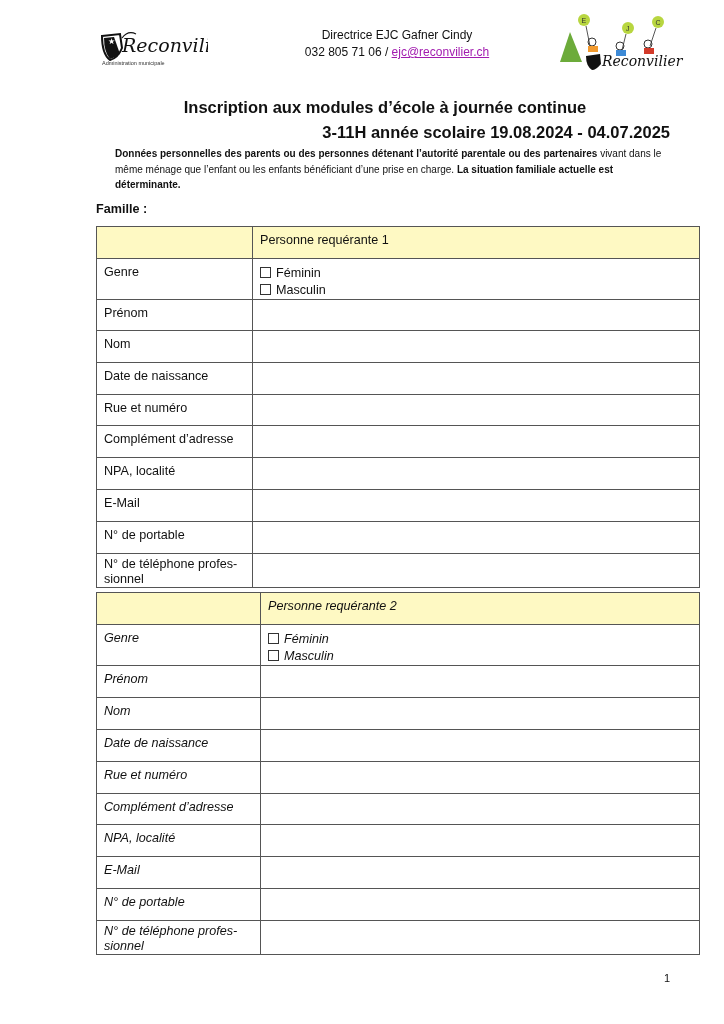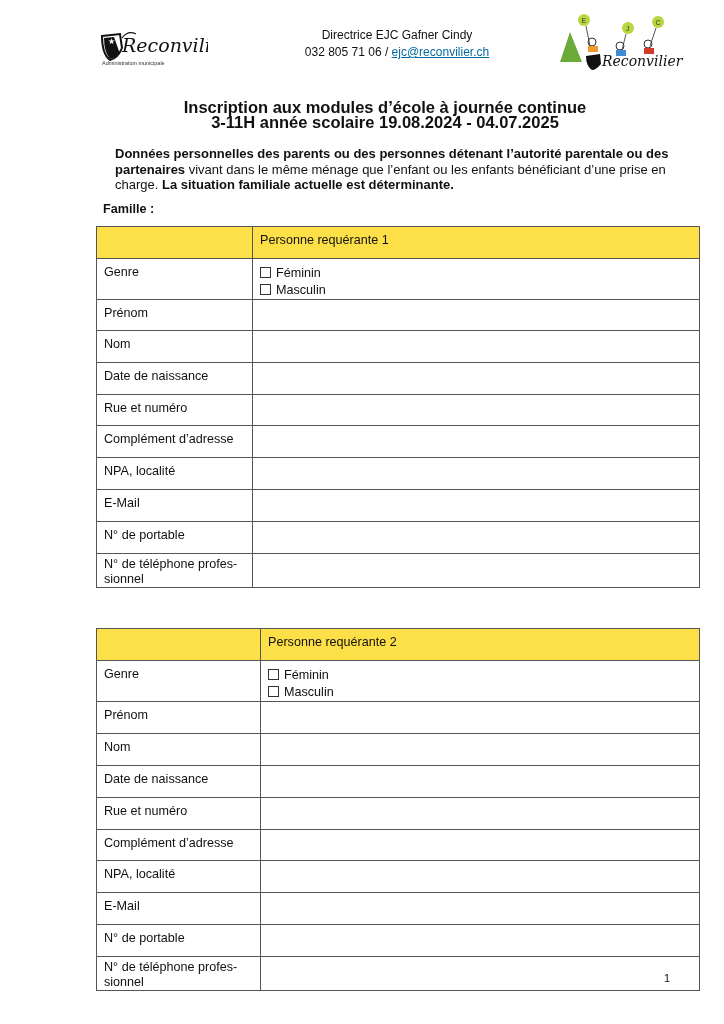--- a/index.html
+++ b/index.html
@@ -1,32 +1,32 @@
 <!DOCTYPE html>
 <html><head>
 <meta charset="utf-8">
 <style>
   html, body { margin:0; padding:0; background:#fff; }
   body { width:724px; height:1024px; position:relative; overflow:hidden;
          font-family:"Liberation Sans", sans-serif; color:#111; }
   .abs { position:absolute; }
   .hdr-contact { left:252px; top:27px; width:290px; text-align:center; font-size:12px; line-height:17px; }
-  .hdr-contact a { color:#0369a1; text-decoration:underline; }
+  .hdr-contact a { color:#a21caf; text-decoration:underline; }
   .logo-left { left:98px; top:28px; width:110px; height:42px; }
   .logo-left .sub { position:absolute; left:4px; top:32px; font-size:5.5px; color:#333; white-space:nowrap; }
   .logo-right { left:556px; top:12px; width:150px; height:58px; }
   .title { left:100px; width:570px; text-align:center; font-weight:bold; font-size:16.5px;margin-top:16px; }
   .t1 { top:82px; }
-  .t2 { top:97px; }
-  .intro { left:115px; top:146px; width:560px; font-size:13px; line-height:15.5px; }
+  .t2 { top:107px;text-align:right; }
+  .intro { left:115px; top:146px; width:560px; font-size:10px; line-height:15.5px; }
   .intro b { font-weight:bold; }
-  .famille { left:103px; top:202px; font-size:12.6px; font-weight:bold; }
+  .famille { left:96px; top:202px; font-size:12.6px; font-weight:bold; }
   table.form { position:absolute; left:96px; width:604px; border-collapse:collapse; font-size:12.6px; }
   table.form td { border:1px solid #555; padding:0 7px; vertical-align:top; }
-  table.form tr.head td { background:#fde047; }
+  table.form tr.head td { background:#fef9c3; }
   table.form td.lbl { line-height:15px; padding-top:6px; }
   .cb { display:inline-block; width:9px; height:9px; border:1px solid #333; margin-right:5px; vertical-align:-1px; }
   .genre-opt { line-height:17px; }
   .pagenum { left:664px; top:972px; font-size:11px; }
 </style>
 </head>
 <body>
 
 <div class="abs logo-left">
   <svg width="110" height="34" viewBox="0 0 110 34">
@@ -127,21 +127,21 @@
         <td class="lbl">N° de portable</td>
         <td></td>
       </tr>
   <tr style="height:34px;">
         <td class="lbl" style="padding-top:3px;">N° de téléphone profes-<br>sionnel</td>
         <td></td>
       </tr>
 </tbody>
   </table>
 
-<table class="form" style="top:628px;">
+<table class="form" style="top:592px;font-style:italic;">
   <colgroup>
       <col style="width:164px">
       <col>
     </colgroup>
   <tbody>
       <tr class="head" style="height:32px;">
     <td></td>
     <td class="lbl">Personne requérante 2</td>
   </tr>
   <tr style="height:39px;">

